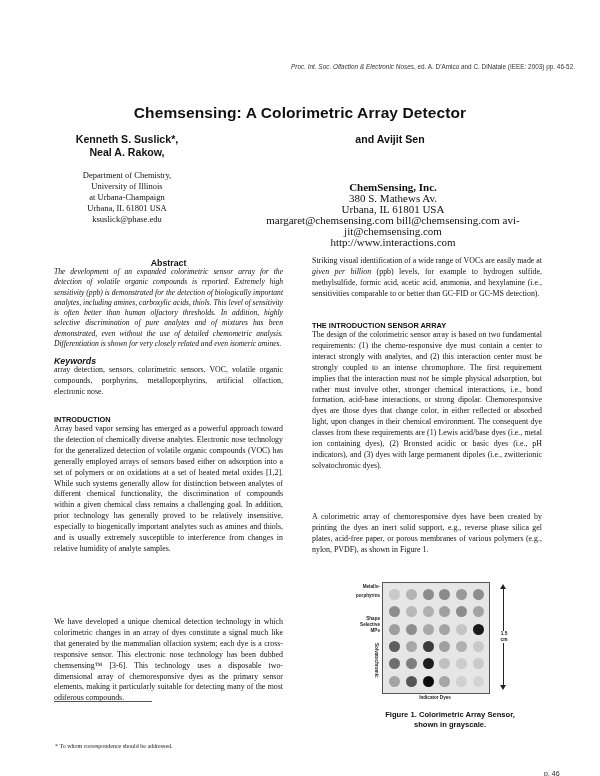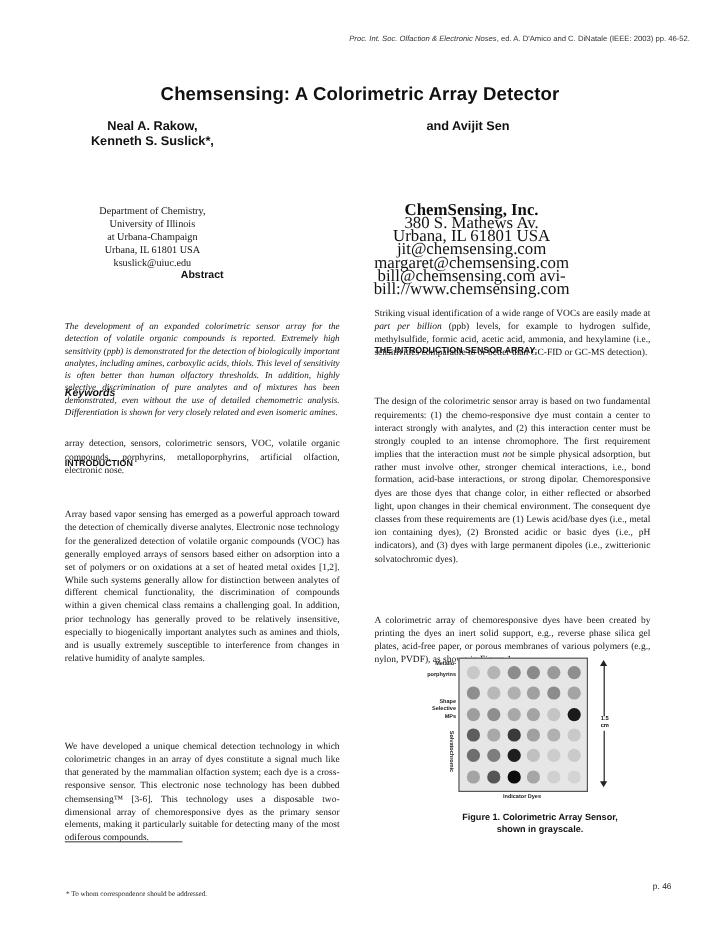--- a/index.html
+++ b/index.html
@@ -1,26 +1,26 @@
 <!DOCTYPE html>
 <html><head>
 <meta charset="utf-8">
 <style>
   html, body { margin: 0; padding: 0; background: #ffffff; }
   body { width: 600px; height: 776px; position: relative; overflow: hidden; color: #111; }
   .abs { position: absolute; }
-  .sans { font-family: "Liberation Sans", "DejaVu Sans", sans-serif; }
+  .sans { font-family: "Liberation Sans", "DejaVu Sans", sans-serif; margin-top: 34px; }
   .serif { font-family: "Liberation Serif", "DejaVu Serif", serif; margin-top: 32px; }
   .citation { top: 29px; left: 170px; width: 405px; text-align: right; font-size: 6.4px; font-style: italic; color: #333; white-space: nowrap; }
   .citation .rest { font-style: normal; }
   .title { top: 70px; left: 0; width: 600px; text-align: center; font-size: 15.5px; font-weight: bold; letter-spacing: 0.1px; }
   .authors-l { top: 99px; left: 40px; width: 174px; text-align: center; font-size: 10.6px; font-weight: bold; line-height: 13px; }
   .authors-r { top: 99px; left: 255px; width: 270px; text-align: center; font-size: 10.6px; font-weight: bold; line-height: 13px; }
   .affil-l { top: 138px; left: 40px; width: 174px; text-align: center; font-size: 8.5px; line-height: 11px; }
-  .affil-r { top: 138px; left: 258px; width: 270px; text-align: center; font-size: 14px; line-height: 11px; }
+  .affil-r { top: 150px; left: 258px; width: 270px; text-align: center; font-size: 11px; line-height: 11px; }
   .affil-r .org { font-weight: bold; }
   .col-l { left: 54px; width: 229px; }
   .col-r { left: 312px; width: 230px; }
   .h-sec { font-size: 8.8px; font-weight: bold; }
   .h-caps { font-size: 7.4px; font-weight: bold; }
   .para { font-size: 7.9px; line-height: 10.9px; text-align: justify; }
   .ital { font-style: italic; }
   .figure { left: 360px; top: 545px; width: 170px; height: 120px; }
   .fig-box { position: absolute; left: 22px; top: 3px; width: 106px; height: 110px; border: 1px solid #555; background: #e6e6e6; }
   .dot-grid { position: absolute; left: 3px; top: 3px; width: 101px; height: 104px; display: grid; grid-template-columns: repeat(6, 1fr); grid-template-rows: repeat(6, 1fr); align-items: center; justify-items: center; }
@@ -38,54 +38,54 @@
   .pagenum { top: 736px; left: 544px; font-size: 7px; color: #222; }
 </style>
 </head>
 <body>
 
 <div class="abs citation sans"><span>Proc. Int. Soc. Olfaction &amp; Electronic Noses</span><span class="rest">, ed. A. D'Amico and C. DiNatale (IEEE: 2003) pp. 46-52.</span></div>
 
 <div class="abs title sans">Chemsensing:  A Colorimetric Array Detector</div>
 
 <div class="abs authors-l sans">
+  <div>Kenneth S. Suslick*,</div>
   <div>Neal A. Rakow,</div>
-  <div>Kenneth S. Suslick*,</div>
 </div>
 <div class="abs affil-l serif">
   <div>Department of Chemistry,</div>
   <div>University of Illinois</div>
   <div>at Urbana-Champaign</div>
   <div>Urbana, IL 61801 USA</div>
-  <div>ksuslick@uiuc.edu</div>
+  <div>ksuslick@phase.edu</div>
 </div>
 
 <div class="abs authors-r sans">
   <div>and Avijit Sen</div>
 </div>
 <div class="abs affil-r serif">
   <div class="org">ChemSensing, Inc.</div>
   <div>380 S. Mathews Av.</div>
   <div>Urbana, IL 61801 USA</div>
+  <div>margaret@chemsensing.com   bill@chemsensing.com   avi-</div>
   <div>jit@chemsensing.com</div>
-  <div>margaret@chemsensing.com   bill@chemsensing.com   avi-</div>
-  <div>bill://www.chemsensing.com</div>
+  <div>http://www.interactions.com</div>
 </div>
 
 <div class="abs col-l sans h-sec" style="top:224px;text-align:center;">Abstract</div>
 <div class="abs col-l serif para ital" style="top:235px; line-height:10.3px; font-size:7.6px;">The development of an expanded colorimetric sensor array for the detection of volatile organic compounds is reported.  Extremely high sensitivity (ppb) is demonstrated for the detection of biologically important analytes, including amines, carboxylic acids, thiols. This level of sensitivity is often better than human olfactory thresholds.  In addition, highly selective discrimination of pure analytes and of mixtures has been demonstrated, even without the use of detailed chemometric analysis. Differentiation is shown for very closely related and even isomeric amines.</div>
 
 <div class="abs col-l sans h-sec" style="top:322px;font-style:italic;">Keywords</div>
 <div class="abs col-l serif para" style="top:333px;">array detection, sensors, colorimetric sensors, VOC, volatile organic compounds, porphyrins, metalloporphyrins, artificial olfaction, electronic nose.</div>
 
 <div class="abs col-l sans h-caps" style="top:381px;">INTRODUCTION</div>
 <div class="abs col-l serif para" style="top:392px;">Array based vapor sensing has emerged as a powerful approach toward the detection of chemically diverse analytes. Electronic nose technology for the generalized detection of volatile organic compounds (VOC) has generally employed arrays of sensors based either on adsorption into a set of polymers or on oxidations at a set of heated metal oxides [1,2]. While such systems generally allow for distinction between analytes of different chemical functionality, the discrimination of compounds within a given chemical class remains a challenging goal.  In addition, prior technology has generally proved to be relatively insensitive, especially to biogenically important analytes such as amines and thiols, and is usually extremely susceptible to interference from changes in relative humidity of analyte samples.</div>
 <div class="abs col-l serif para" style="top:585px;">We have developed a unique chemical detection technology in which colorimetric changes in an array of dyes constitute a signal much like that generated by the mammalian olfaction system; each dye is a cross-responsive sensor.  This electronic nose technology has been dubbed chemsensing™ [3-6].  This technology uses a disposable two-dimensional array of chemoresponsive dyes as the primary sensor elements, making it particularly suitable for detecting many of the most odiferous compounds.</div>
 
-<div class="abs col-r serif para" style="top:224px;"><span>Striking visual identification of a wide range of VOCs are easily made at </span><span class="ital">part per billion</span><span> (ppb) levels, for example to hydrogen sulfide, methylsulfide, formic acid, acetic acid, ammonia, and hexylamine (i.e., sensitivities comparable to or better than GC-FID or GC-MS detection).</span></div>
+<div class="abs col-r serif para" style="top:224px;"><span>Striking visual identification of a wide range of VOCs are easily made at </span><span class="ital">given per billion</span><span> (ppb) levels, for example to hydrogen sulfide, methylsulfide, formic acid, acetic acid, ammonia, and hexylamine (i.e., sensitivities comparable to or better than GC-FID or GC-MS detection).</span></div>
 
 <div class="abs col-r sans h-caps" style="top:287px;">THE INTRODUCTION SENSOR ARRAY</div>
 <div class="abs col-r serif para" style="top:298px;"><span>The design of the colorimetric sensor array is based on two fundamental requirements:  (1) the chemo-responsive dye must contain a center to interact strongly with analytes, and (2) this interaction center must be strongly coupled to an intense chromophore.  The first requirement implies that the interaction must </span><span class="ital">not</span><span> be simple physical adsorption, but rather must involve other, stronger chemical interactions, i.e., bond formation, acid-base interactions, or strong dipolar.  Chemoresponsive dyes are those dyes that change color, in either reflected or absorbed light, upon changes in their chemical environment.  The consequent dye classes from these requirements are (1) Lewis acid/base dyes (i.e., metal ion containing dyes), (2) Bronsted acidic or basic dyes (i.e., pH indicators), and (3) dyes with large permanent dipoles (i.e., zwitterionic solvatochromic dyes).</span></div>
 <div class="abs col-r serif para" style="top:480px;">A colorimetric array of chemoresponsive dyes have been created by printing the dyes an inert solid support, e.g., reverse phase silica gel plates, acid-free paper, or porous membranes of various polymers (e.g., nylon, PVDF), as shown in Figure 1.</div>
 
 <div class="abs figure sans">
   <div class="fig-lbl" style="left:-10px; top:5px; width:30px;">
     <div>Metallo-</div>
     <div style="margin-top:3px;">porphyrins</div>
   </div>

